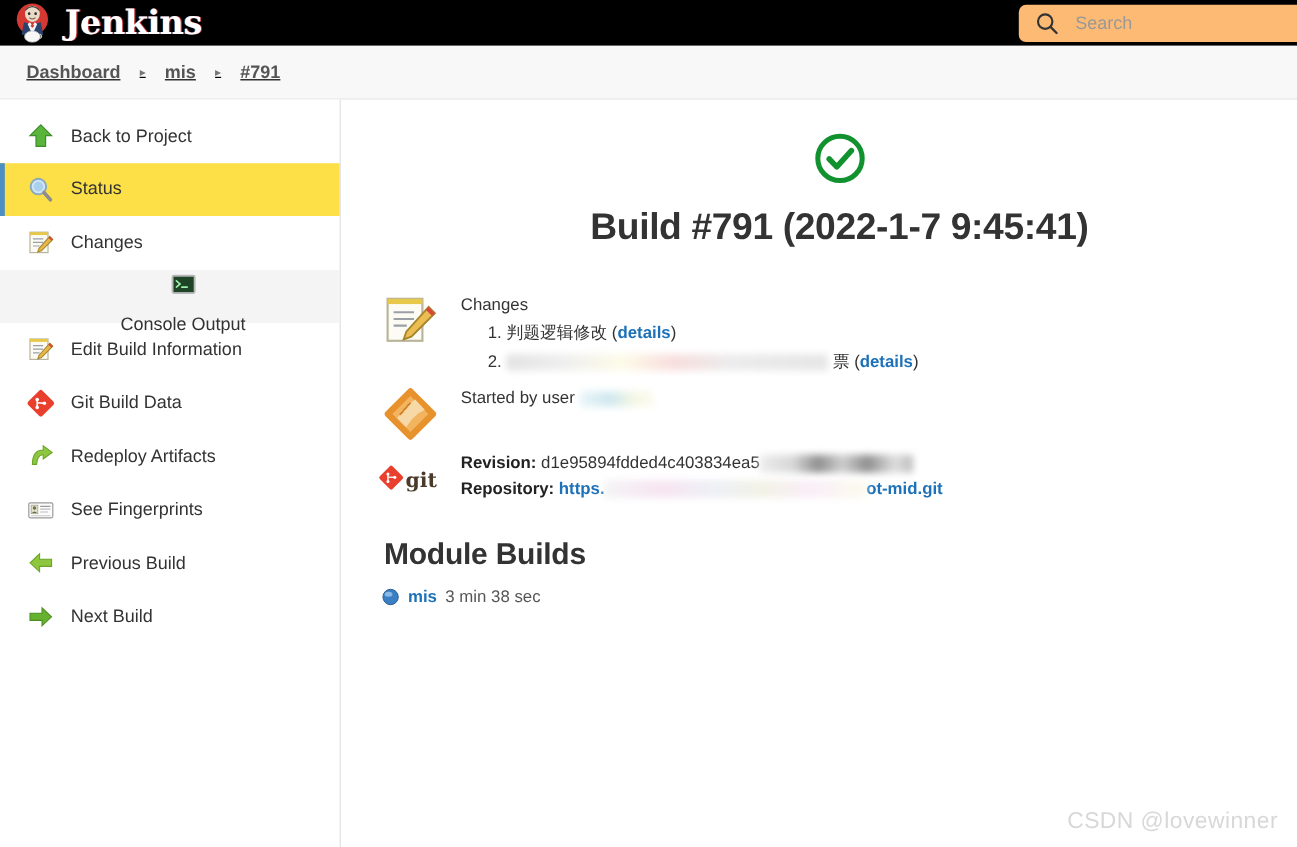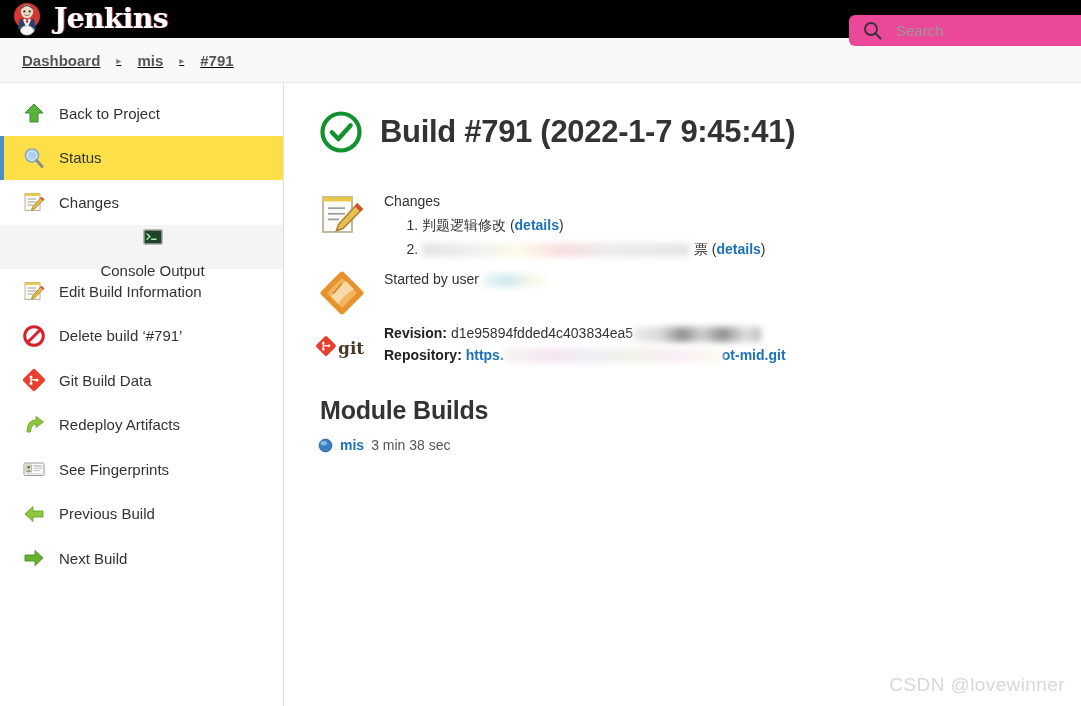--- a/index.html
+++ b/index.html
@@ -27,23 +27,23 @@
     color: #fff;
     font-family: "DejaVu Serif", serif;
     font-weight: bold;
     font-size: 28px;
     letter-spacing: -0.5px;
     line-height: 1;
     text-shadow: 1px 0 0 #b33, -0.5px 0 0 #3a6ea5;
   }
   .searchbox {
     position: absolute;
-    right: 0; top: 15px;
+    right: 0; top: 4px;
     width: 232px; height: 31px;
-    background: #ec4899;
+    background: #fdba74;
     border-radius: 6px 0 0 6px;
     display: flex;
     align-items: center;
     padding-left: 14px;
     gap: 12px;
   }
   .search-input {
     border: none; outline: none;
     font-family: "Liberation Sans", sans-serif;
     font-size: 15px;
@@ -101,20 +101,21 @@
   .side-item.selected { background: #fde047; border-left-color: #4b8fc4; }
   .side-item.hovered  { background: #f4f4f4; flex-direction: column; }
   .side-icon { width: 24px; height: 24px; flex: none; display: block; }
   .side-label { white-space: nowrap; }
 
   
   .main { flex: 1; padding: 26px 0 0 34px; position: relative; }
   .page-title {
     display: flex; align-items: center; gap: 16px;
     margin-bottom: 34px;
+    flex-direction: column;
   }
   .page-title h1 {
     margin: 0;
     font-size: 31px;
     font-weight: bold;
     color: #333;
     letter-spacing: -0.3px;
   }
 
   .info-row { display: flex; gap: 18px; margin-bottom: 4px; }
@@ -263,27 +264,20 @@
         <rect x="3" y="3.5" width="15" height="2.4" fill="#e8c84a"></rect>
         <line x1="5.5" y1="9" x2="14" y2="9" stroke="#9aa0a6" stroke-width="1"></line>
         <line x1="5.5" y1="12" x2="14" y2="12" stroke="#9aa0a6" stroke-width="1"></line>
         <line x1="5.5" y1="15" x2="11" y2="15" stroke="#9aa0a6" stroke-width="1"></line>
         <path d="M19.5 7 L22 9.5 L12.5 19 L9.5 20 L10.5 17 Z" fill="#e8b84a" stroke="#a8862c" stroke-width="0.9"></path>
         <path d="M19.5 7 L22 9.5 L20.8 10.7 L18.3 8.2 Z" fill="#d8473c"></path>
       </svg>
       <span class="side-label">Edit Build Information</span>
     </div>
 
-    <div class="side-item">
-      <svg class="side-icon" viewBox="0 0 24 24">
-        <circle cx="12" cy="12" r="9.3" fill="#fff" stroke="#d8222a" stroke-width="3"></circle>
-        <line x1="6" y1="18" x2="18" y2="6" stroke="#d8222a" stroke-width="3"></line>
-      </svg>
-      <span class="side-label">Delete build ‘#791’</span>
-    </div>
 
     <div class="side-item">
       <svg class="side-icon" viewBox="0 0 24 24">
         <rect x="3.6" y="3.6" width="16.8" height="16.8" rx="2" transform="rotate(45 12 12)" fill="#e8402c"></rect>
         <circle cx="9" cy="9" r="1.5" fill="#fff"></circle>
         <circle cx="9" cy="15.5" r="1.5" fill="#fff"></circle>
         <circle cx="15" cy="12" r="1.5" fill="#fff"></circle>
         <line x1="9" y1="9" x2="9" y2="15.5" stroke="#fff" stroke-width="1.3"></line>
         <line x1="9" y1="11.6" x2="15" y2="12" stroke="#fff" stroke-width="1.3"></line>
       </svg>

